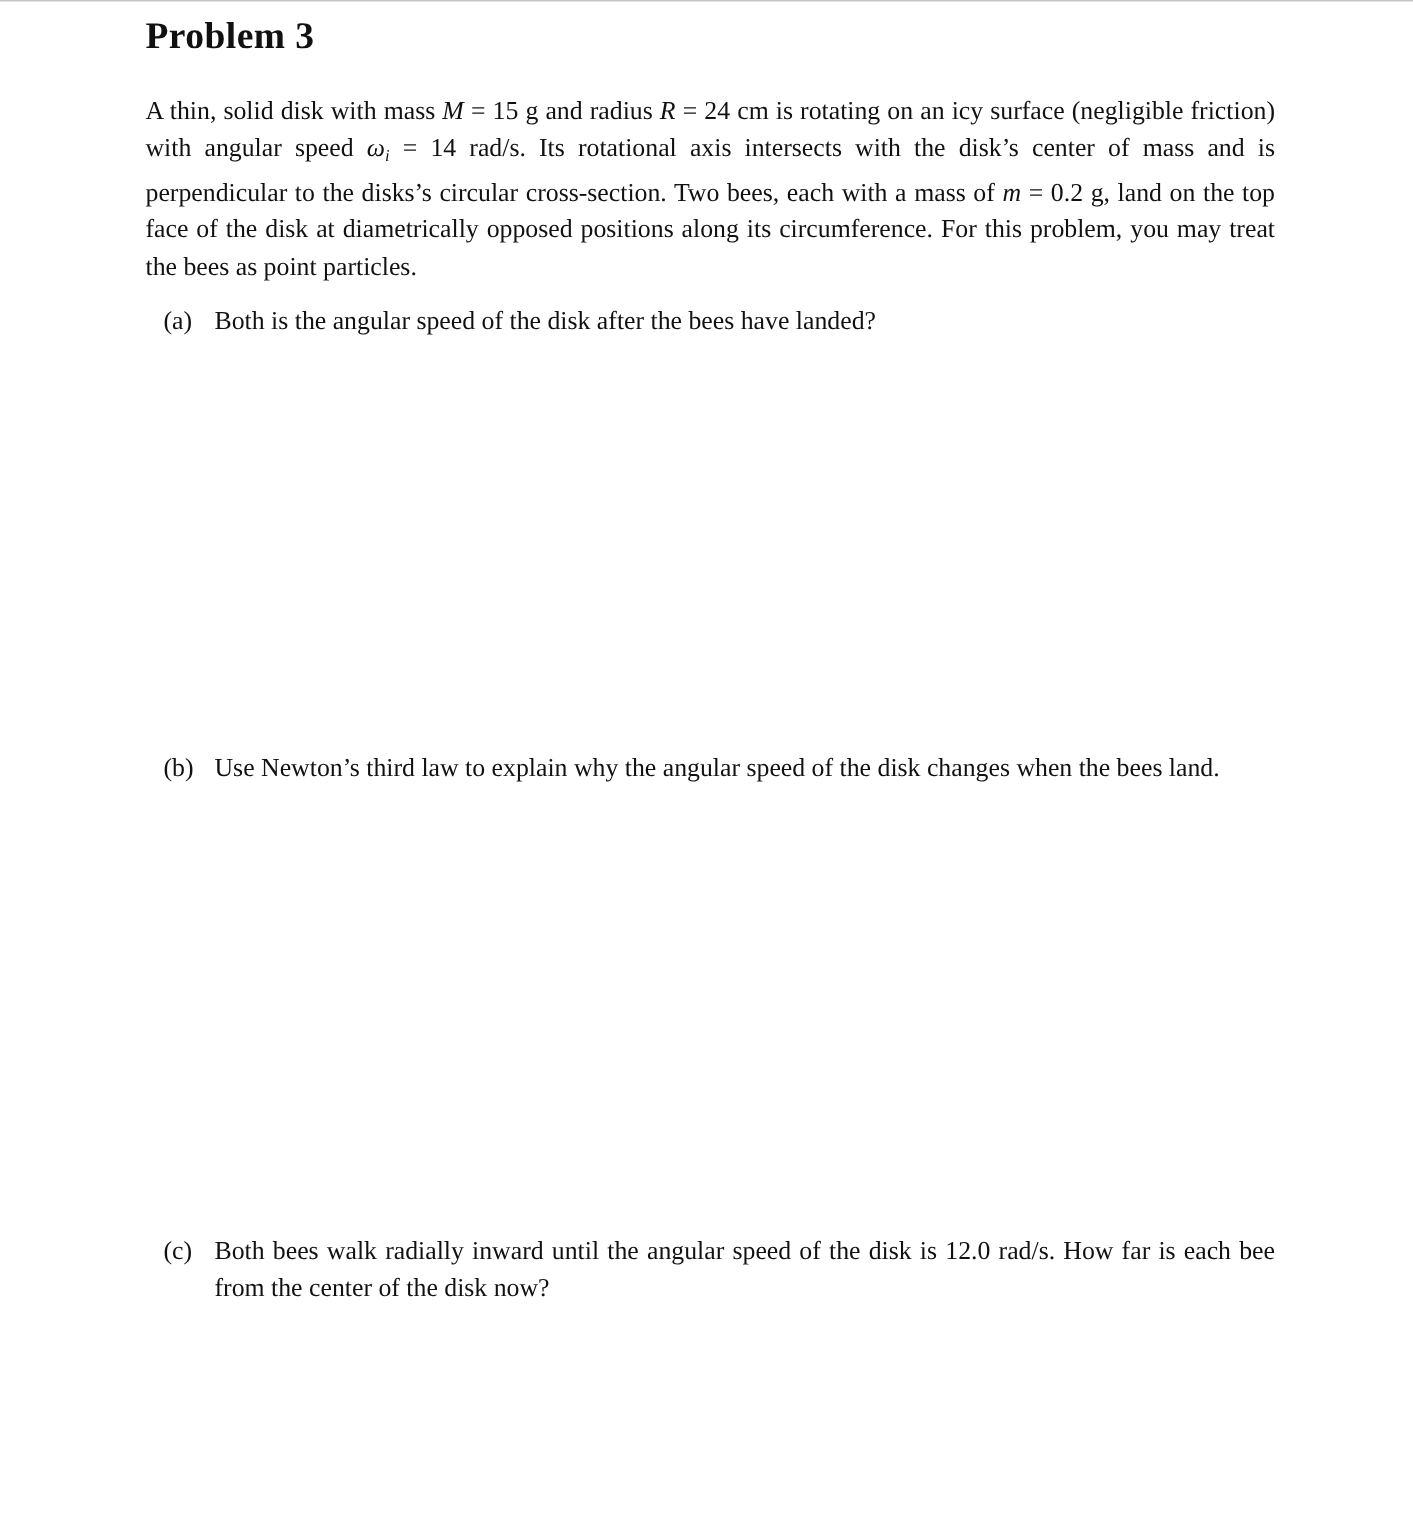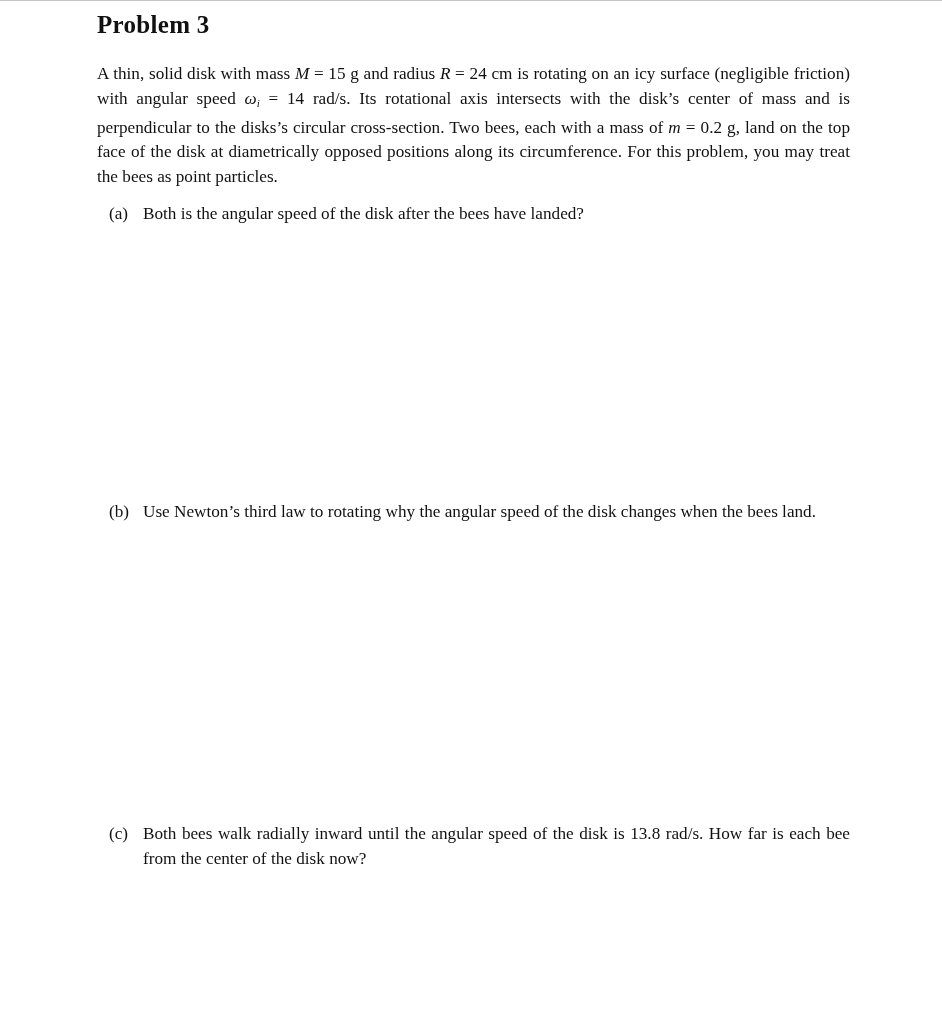--- a/index.html
+++ b/index.html
@@ -85,21 +85,21 @@
 <p class="para intro"><span>A thin, solid disk with mass </span><span class="m">M</span><span> = 15 g and radius </span><span class="m">R</span><span> = 24 cm is rotating on an icy surface (negligible friction) with angular speed </span><span class="m">ω</span><span class="sub">i</span><span> = 14 rad/s. Its rotational axis intersects with the disk’s center of mass and is perpendicular to the disks’s circular cross-section. Two bees, each with a mass of </span><span class="m">m</span><span> = 0.2 g, land on the top face of the disk at diametrically opposed positions along its circumference. For this problem, you may treat the bees as point particles.</span></p>
 
 <div class="question qa">
   <span class="q-label">(a)</span>
   <span class="q-text">Both is the angular speed of the disk after the bees have landed?</span>
 </div>
 <div class="ans-space" style="top:235px;height:255px;"></div>
 
 <div class="question qb">
   <span class="q-label">(b)</span>
-  <span class="q-text">Use Newton’s third law to rotating why the angular speed of the disk changes when the bees land.</span>
+  <span class="q-text">Use Newton’s third law to explain why the angular speed of the disk changes when the bees land.</span>
 </div>
 <div class="ans-space" style="top:555px;height:255px;"></div>
 
 <div class="question qc">
   <span class="q-label">(c)</span>
-  <span class="q-text">Both bees walk radially inward until the angular speed of the disk is 13.8 rad/s. How far is each bee from the center of the disk now?</span>
+  <span class="q-text">Both bees walk radially inward until the angular speed of the disk is 12.0 rad/s. How far is each bee from the center of the disk now?</span>
 </div>
 <div class="ans-space" style="top:878px;height:140px;"></div>
 
 </body></html>

